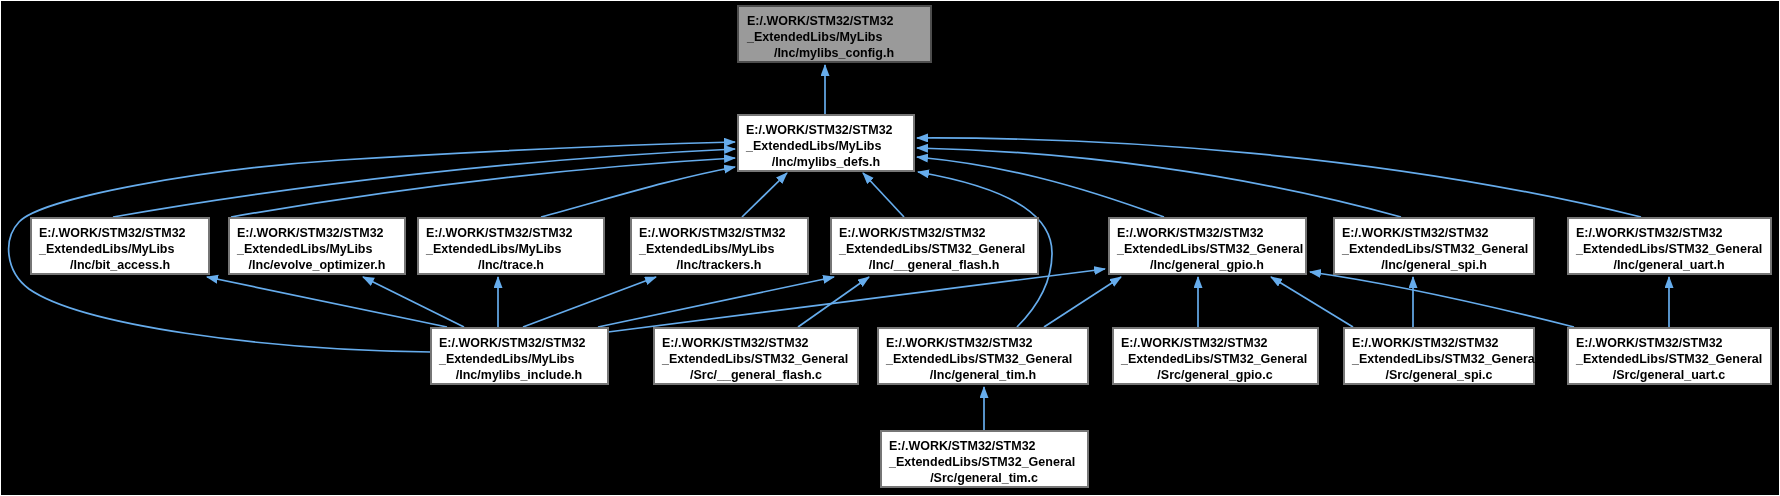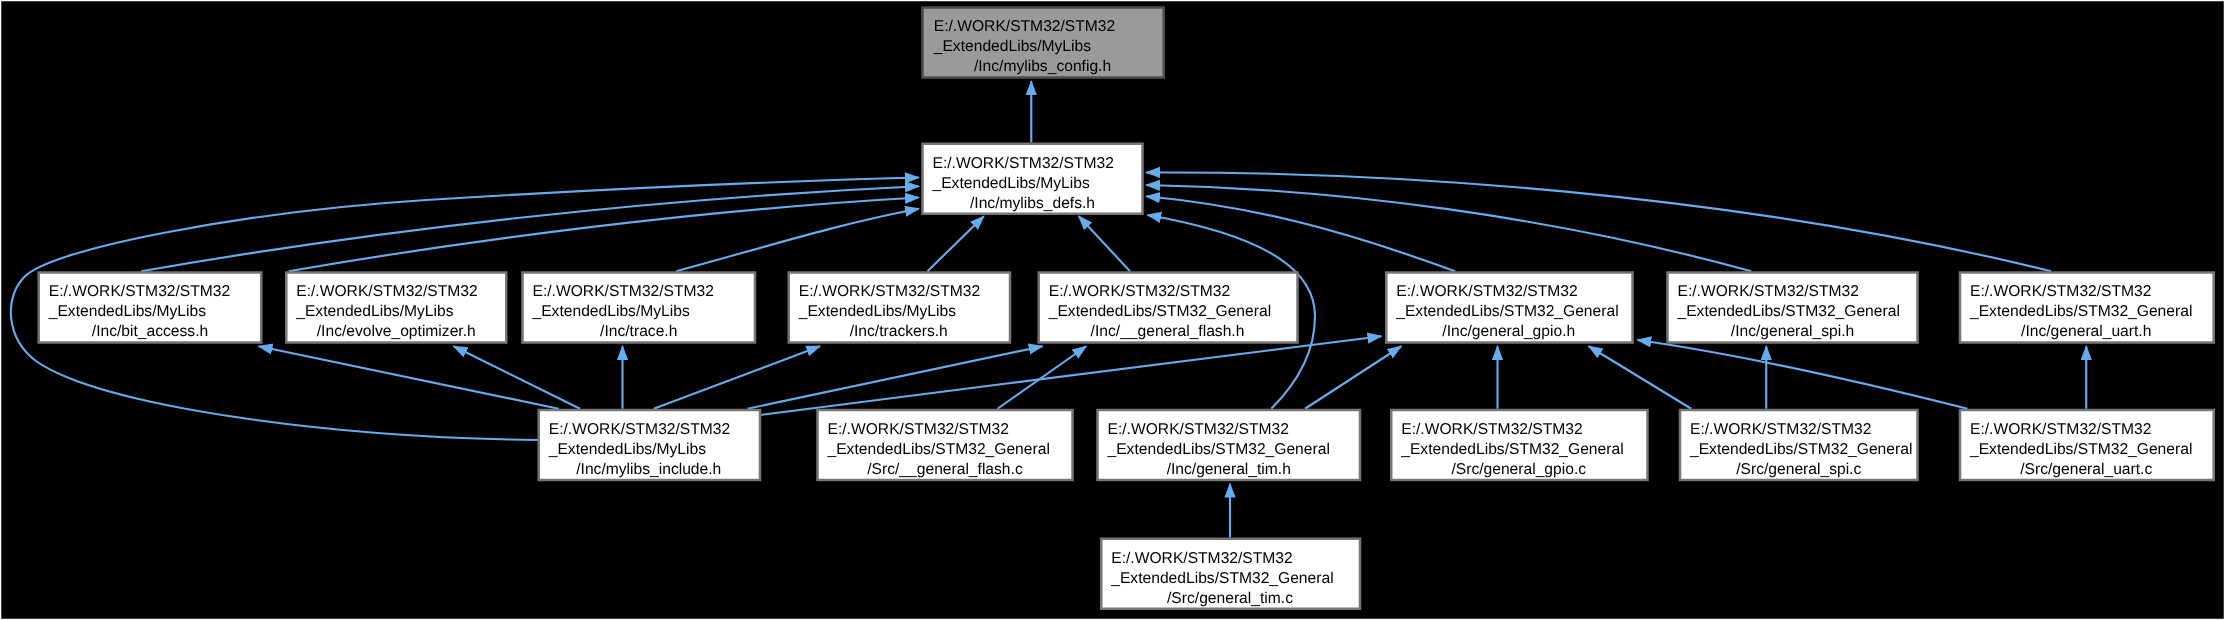--- a/index.html
+++ b/index.html
@@ -3,20 +3,21 @@
 <meta charset="utf-8">
 <style>
   html, body { margin: 0; padding: 0; background: #222; }
   #frame {
     position: relative;
     width: 1778px;
     height: 494px;
     background: var(--page-bg, #000);
     border: 1px solid var(--frame-border, #fff);
     overflow: hidden;
+    font-weight: bold;
   }
   svg { display: block; width: 1778px; height: 494px; }
   .edge {
     fill: none;
     stroke: var(--edge-color, #66ACEC);
     stroke-width: 1.7;
   }
   .arrow-fill { fill: var(--edge-color, #66ACEC); }
   .node rect {
     fill: var(--node-fill, #fff);

